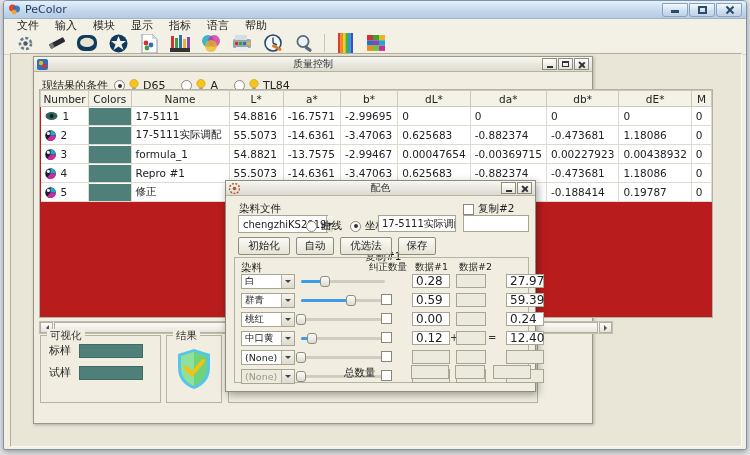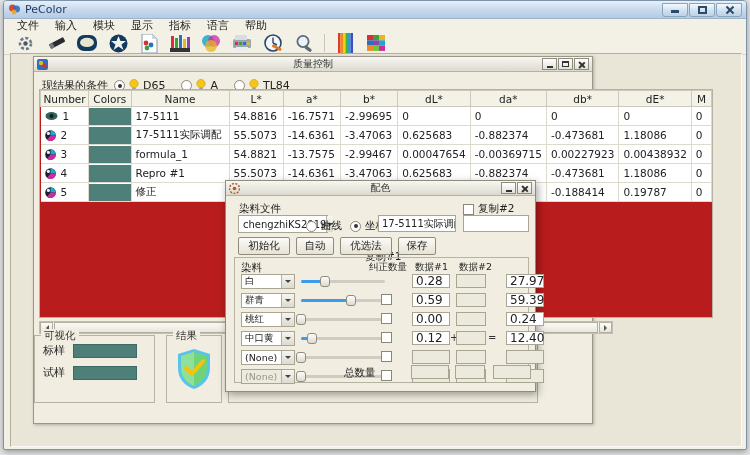--- a/index.html
+++ b/index.html
@@ -442,21 +442,21 @@
       <div class="hscroll">
         <div class="scroll-arrow">
             <div class="tri-l"></div>
           </div>
         <div class="scroll-thumb"></div>
         <div class="scroll-arrow">
             <div class="tri-r"></div>
           </div>
       </div>
 
-      <div class="group" style="left:0; top:278px; width:121px; height:68px;">
+      <div class="group" style="left:6px; top:278px; width:121px; height:68px;">
         <span class="group-label">可视化</span>
         <div class="vis-row">
           <span>标样</span>
           <div class="vis-swatch"></div>
         </div>
         <div class="vis-row">
           <span>试样</span>
           <div class="vis-swatch"></div>
         </div>
       </div>

